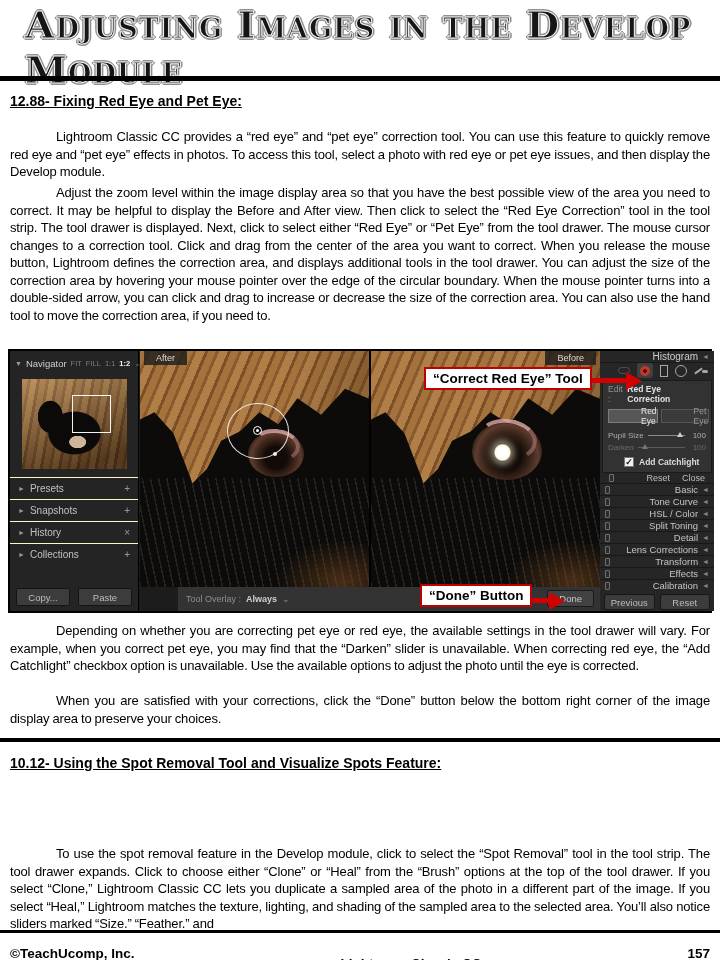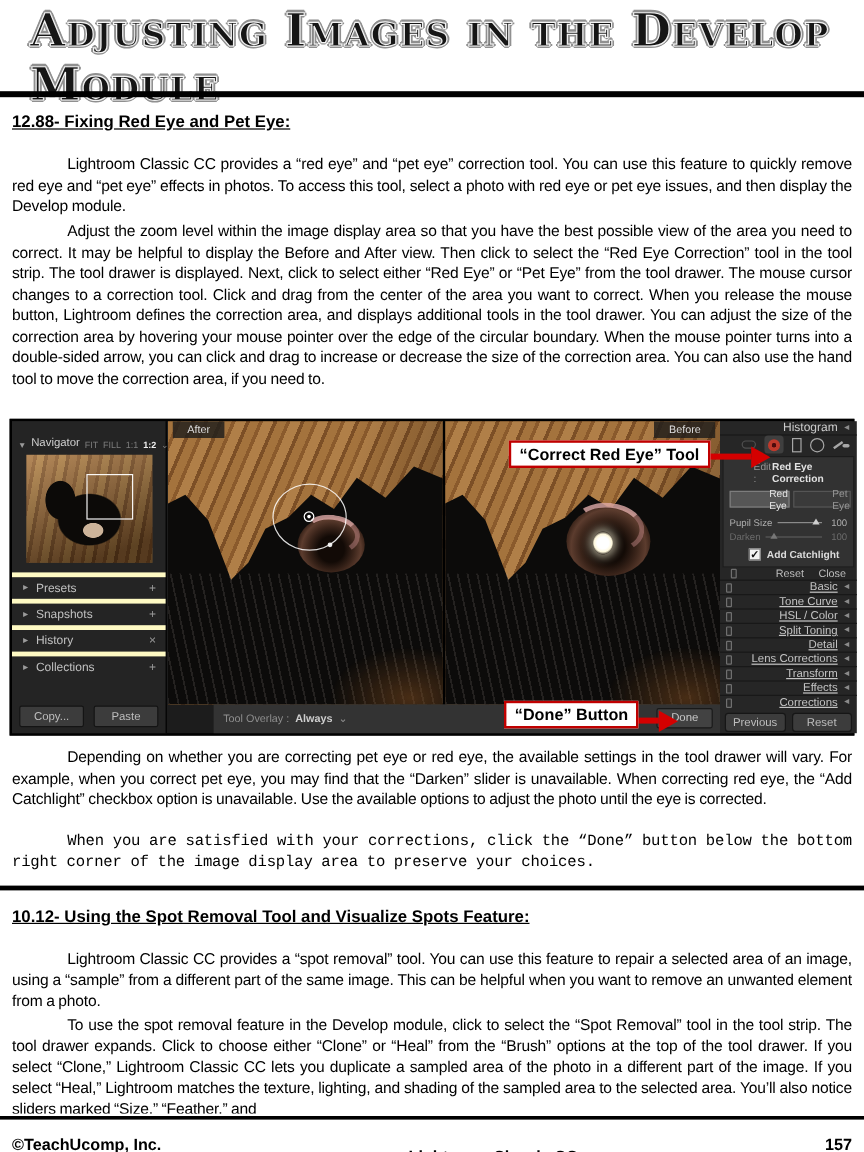--- a/index.html
+++ b/index.html
@@ -19,53 +19,53 @@
   .rule2 { top:738px; height:4px; }
   .h-sec { position:absolute; left:10px; width:700px; margin:0; font-size:14px; font-weight:bold;
            text-decoration:underline; }
   .h1 { top:93px; }  .h2 { top:755px; }
   .para { position:absolute; left:10px; width:700px; margin:0; font-size:13px; line-height:17.5px;
           letter-spacing:-0.15px; word-spacing:-0.4px; text-align:justify; text-indent:46px;
           overflow:hidden; }
   .p1 { top:128px; height:56px; }
   .p2 { top:184px; height:162px; }
   .p3 { top:622px; height:72px; }
-  .p4 { top:692px; height:40px;font-family:Liberation Mono, monospace; }
+  .p4 { top:692px; height:40px; }
   .p5 { top:790px; height:56px; }
   .p6 { top:845px; height:90px; }
   .footer-area { position:absolute; left:0; top:928px; width:627px; height:32px; background:#fff; }
   .footer-line { position:absolute; left:0; top:2px; width:720px; height:3px; background:#000; }
   .footer-row  { position:absolute; left:10px; top:8px; width:700px; display:flex; align-items:center;
                  font-size:13.5px; font-weight:bold; }
   .f-center { flex:1; text-align:center;margin-top:20px; }
 
   
   .shot { position:absolute; left:8px; top:349px; width:704px; height:264px; background:#1c1c1c;
           border:2px solid #000; font-family:"Liberation Sans", sans-serif; }
 
   
   .lpanel { position:absolute; left:0; top:0; width:129px; height:100%; background:#242424;
             border-right:1px solid #000; }
-  .nav-h { height:24px; display:flex; align-items:flex-end; gap:4px; padding:0 5px;
+  .nav-h { height:24px; display:flex; align-items:center; gap:4px; padding:0 5px;
            font-size:9.5px; color:#cfcfcf; }
   .tri { font-size:7px; color:#9a9a9a; }
   .zops { margin-left:auto; display:flex; gap:4px; font-size:7.5px; color:#7d7d7d; align-items:center; }
   .zsel { color:#f0f0f0; font-weight:bold; }
   .thumb { position:absolute; left:12px; top:28px; width:105px; height:90px; overflow:hidden;
            background:
              radial-gradient(ellipse 14% 12% at 53% 70%, #cdb49a 55%, rgba(0,0,0,0) 60%),
              radial-gradient(ellipse 20% 30% at 27% 42%, #0c0a08 58%, rgba(0,0,0,0) 61%),
              radial-gradient(ellipse 42% 40% at 50% 60%, #0c0a08 58%, rgba(0,0,0,0) 61%),
              linear-gradient(160deg, rgba(255,230,190,.25), rgba(0,0,0,.45) 85%),
              repeating-linear-gradient(100deg, #9c6a38 0 6px, #855428 6px 9px, #a9793f 9px 15px, #7a4c23 15px 18px); }
   .thumb-rect { position:absolute; left:48%; top:18%; width:37%; height:42%;
                 border:1px solid rgba(255,255,255,.95); }
   .lrows { position:absolute; left:0; top:126px; width:100%; }
   .lrow { height:22px; display:flex; align-items:center; gap:5px; padding:0 8px;
-          border-top:4px solid #fef9c3; font-size:10px; color:#c0c0c0; }
+          border-top:1px solid #fef9c3; font-size:10px; color:#c0c0c0; }
   .lrow .act { margin-left:auto; color:#9a9a9a; font-size:10px; }
   .cp { position:absolute; left:6px; right:6px; bottom:5px; display:flex; gap:8px; }
   .cp .btn { flex:1; height:18px; background:#3c3c3c; border:1px solid #141414; border-radius:2px;
              color:#bdbdbd; font-size:9.5px; display:flex; align-items:center; justify-content:center; }
 
   
   .center { position:absolute; left:130px; top:0; width:460px; height:100%; }
   .panes { position:absolute; left:0; right:0; top:0; bottom:24px; display:flex; gap:2px; background:#000; }
   .pane { position:relative; flex:1; overflow:hidden;
           background:
@@ -118,21 +118,21 @@
   .ic-red { width:16px; height:15px; background:#3f3f3f; border-radius:3px; position:relative; }
   .ic-red::before { content:""; position:absolute; left:3px; top:2.5px; width:10px; height:10px;
                     border-radius:50%; background:radial-gradient(circle, #4d0b0b 0 24%, #c0392b 30% 72%, #6e120c 100%); }
   .ic-grad { width:8px; height:12px; border:1px solid #a7a7a7; }
   .ic-rad { width:12px; height:12px; border:1px solid #a7a7a7; border-radius:50%; }
   .ic-brush { width:14px; height:12px; position:relative; }
   .ic-brush::before { content:""; position:absolute; left:0; top:5px; width:9px; height:2px; background:#a7a7a7;
                       transform:rotate(-35deg); }
   .ic-brush::after { content:""; position:absolute; right:0; top:5px; width:6px; height:3px; background:#a7a7a7; border-radius:2px; }
   .drawer { margin:2px 2px 0 2px; background:#323232; border:1px solid #1b1b1b; padding:3px 5px 4px; }
-  .dhead { display:flex; justify-content:flex-end; align-items:center; font-size:8.5px; color:#949494;margin-left:20px; }
+  .dhead { display:flex; justify-content:flex-end; align-items:center; font-size:8.5px; color:#949494; }
   .dtitle { color:#e2e2e2; font-weight:bold; }
   .ebtns { display:flex; gap:3px; margin:5px 0 6px; }
   .ebtn { flex:1; height:14px; display:flex; align-items:center; justify-content:center; font-size:8.5px;padding-left:32px; }
   .ebtn-on  { background:#565656; border:1px solid #7d7d7d; color:#e6e6e6; }
   .ebtn-off { background:#3a3a3a; border:1px solid #555; color:#979797; }
   .srow { display:flex; align-items:center; gap:4px; height:12px; font-size:8px; color:#adadad; }
   .srow.dim { color:#6b6b6b; }
   .strack { flex:1; height:1px; background:#8a8a8a; position:relative; }
   .srow.dim .strack { background:#5c5c5c; }
   .shandle { position:absolute; top:-3px; width:0; height:0; border-left:3.5px solid rgba(0,0,0,0);
@@ -144,21 +144,21 @@
            font-weight:bold; color:#dcdcdc; }
   .cbox { width:10px; height:10px; background:#f2f2f2; border:1px solid #777; color:#111;
           font-size:9px; line-height:9px; text-align:center; font-weight:bold; }
   .dfoot { height:17px; display:flex; align-items:center; gap:12px; padding:0 7px; margin:0 2px;
            font-size:9px; color:#bdbdbd; }
   .sw { width:5px; height:8px; border:1px solid #6f6f6f; border-radius:1px; background:#2c2c2c; }
   .dfoot .spacer { flex:1; }
   .sections { flex:1; display:flex; flex-direction:column; }
   .sec { flex:1; display:flex; align-items:center; gap:4px; padding:0 5px; border-top:1px solid #181818;
          font-size:9.5px; color:#c4c4c4; }
-  .sec .lbl { margin-left:auto;text-decoration:underline; }
+  .sec .lbl { margin-left:auto; }
   .rp-btns { display:flex; gap:5px; padding:3px 4px 4px; }
   .rp-btn { flex:1; height:16px; background:#3c3c3c; border:1px solid #161616; border-radius:3px;
             color:#bdbdbd; font-size:9.5px; display:flex; align-items:center; justify-content:center; }
 
   
   .callout { position:absolute; background:#fff; border:2px solid #c00000; color:#000;
              font-size:13.5px; font-weight:bold; padding:2px 7px; white-space:nowrap; z-index:6; }
   .co1 { left:414px; top:16px; }
   .co2 { left:410px; top:233px; }
   .shaft { position:absolute; height:5px; background:#d40000; z-index:5; }
@@ -344,21 +344,21 @@
             <span class="lbl">Transform</span>
             <span class="coll">◄</span>
           </div>
         <div class="sec">
             <span class="sw"></span>
             <span class="lbl">Effects</span>
             <span class="coll">◄</span>
           </div>
         <div class="sec">
             <span class="sw"></span>
-            <span class="lbl">Corrections</span>
+            <span class="lbl">Calibration</span>
             <span class="coll">◄</span>
           </div>
       </div>
       <div class="rp-btns">
         <div class="rp-btn">Previous</div>
         <div class="rp-btn">Reset</div>
       </div>
     </div>
 
     <div class="callout co1">“Correct Red Eye” Tool</div>
@@ -367,21 +367,20 @@
     <div class="callout co2">“Done” Button</div>
     <div class="shaft sh2"></div>
     <div class="ahead ah2"></div>
   </div>
 
   <p class="para p3">Depending on whether you are correcting pet eye or red eye, the available settings in the tool drawer will vary. For example, when you correct pet eye, you may find that the “Darken” slider is unavailable. When correcting red eye, the “Add Catchlight” checkbox option is unavailable. Use the available options to adjust the photo until the eye is corrected.</p>
   <p class="para p4">When you are satisfied with your corrections, click the “Done” button below the bottom right corner of the image display area to preserve your choices.</p>
 
   <div class="rule rule2"></div>
   <h2 class="h-sec h2">10.12- Using the Spot Removal Tool and Visualize Spots Feature:</h2>
-  <p class="para p5">Lightroom Classic CC provides a “spot removal” tool. You can use this feature to repair a selected area of an image, using a “sample” from a different part of the same image. This can be helpful when you want to remove an unwanted element from a photo.</p>
   <p class="para p6">To use the spot removal feature in the Develop module, click to select the “Spot Removal” tool in the tool strip. The tool drawer expands. Click to choose either “Clone” or “Heal” from the “Brush” options at the top of the tool drawer. If you select “Clone,” Lightroom Classic CC lets you duplicate a sampled area of the photo in a different part of the image. If you select “Heal,” Lightroom matches the texture, lighting, and shading of the sampled area to the selected area. You’ll also notice sliders marked “Size,” “Feather,” and</p>
 
   <div class="footer-area">
     <div class="footer-line"></div>
     <div class="footer-row">
       <span>©TeachUcomp, Inc.</span>
       <span class="f-center">Lightroom Classic CC</span>
       <span>157</span>
     </div>
   </div>

